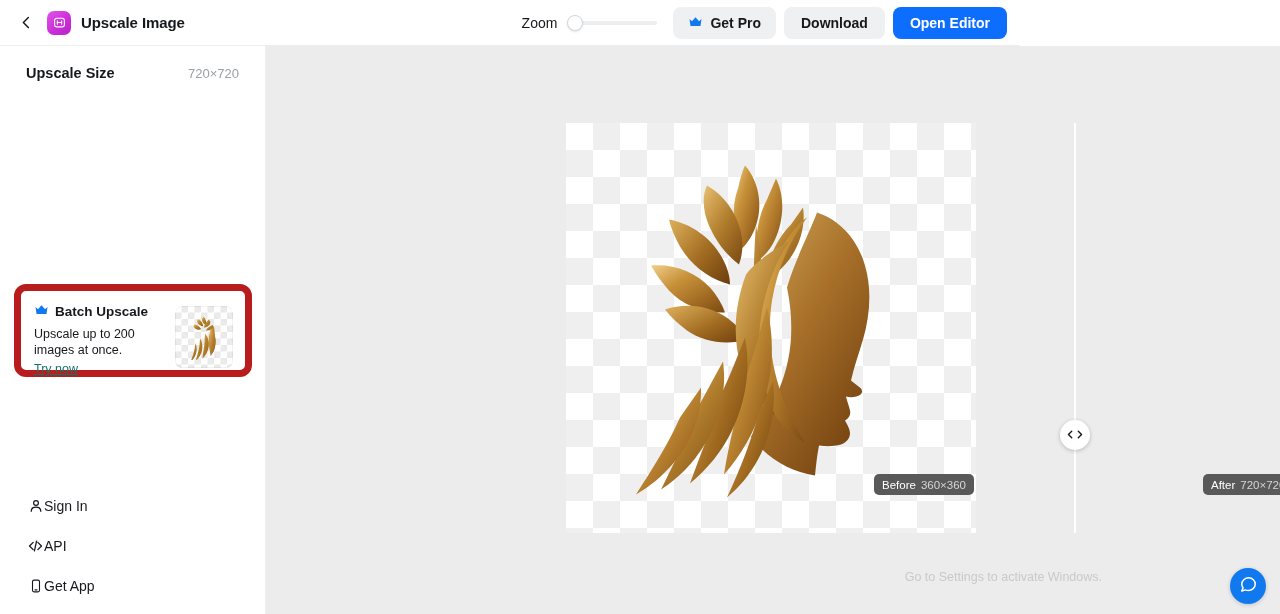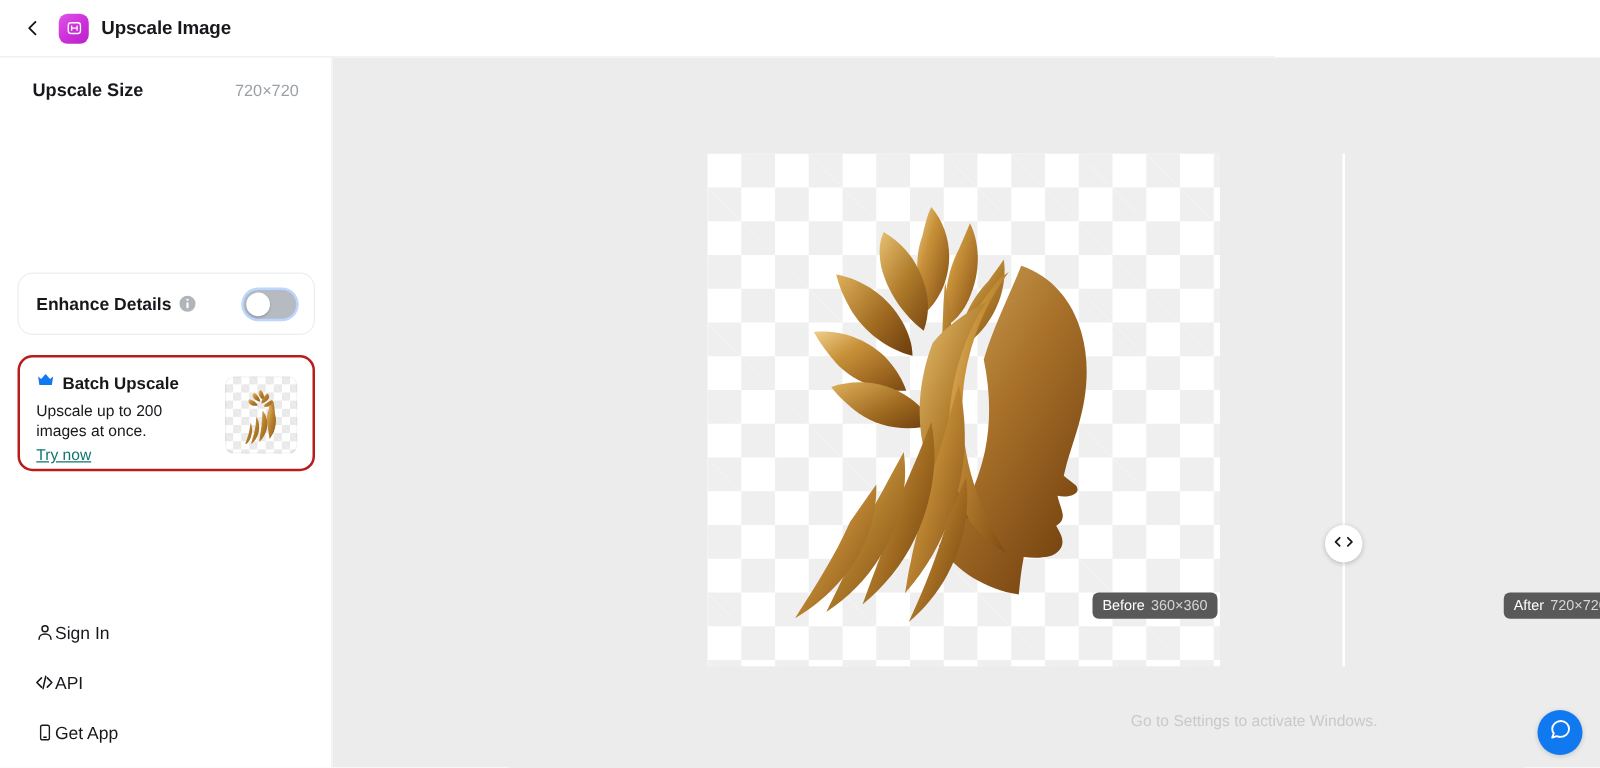--- a/index.html
+++ b/index.html
@@ -144,21 +144,21 @@
     position: absolute; top: 2px; left: 2px;
     width: 19px; height: 19px; border-radius: 50%;
     background: #ffffff;
     box-shadow: 0 1px 2px rgba(0,0,0,.22);
   }
 
   
   .batch-card {
     position: absolute; top: 238px; left: 14px;
     width: 238px; height: 93px;
-    border: 2px solid #b91c1c; border-radius: 12px;
+    border: 7px solid #b91c1c; border-radius: 12px;
     background: #ffffff;
     padding: 11px 13px;
     cursor: pointer;
   }
   .batch-title-row { display: flex; align-items: center; gap: 6px; }
   .batch-title { font-size: 13.5px; font-weight: 700; color: #16181c; }
   .batch-desc {
     margin-top: 6px; font-size: 12.5px; line-height: 16px;
     color: #16181c; width: 140px;
   }
@@ -279,43 +279,57 @@
       <svg width="13" height="13" viewBox="0 0 24 24" fill="none" stroke="#ffffff" stroke-width="2" stroke-linecap="round" stroke-linejoin="round">
         <rect x="3" y="4" width="18" height="16" rx="4"></rect>
         <path d="M8 9v6"></path>
         <path d="M16 9v6"></path>
         <path d="M8 12h8"></path>
       </svg>
     </div>
 
     <div class="app-title">Upscale Image</div>
 
+    <div class="topbar-right">
+
+      <div class="zoom-label">Zoom</div>
+
+      <div class="zoom-slider">
+        <div class="zoom-track"></div>
+        <div class="zoom-knob"></div>
+      </div>
+
+      <button class="btn btn-getpro">
+        <span class="crown">
+          <svg width="15" height="12" viewBox="0 0 24 20" fill="#1179f0">
+            <path d="M2 5.2l4.1 3.4L12 2l5.9 6.6L22 5.2l-1.7 11.4H3.7L2 5.2z"></path>
+          </svg>
+        </span>
+        <span>Get Pro</span>
+      </button>
+
+      <button class="btn btn-download">
+        <span>Download</span>
+      </button>
+
+      <button class="btn btn-openeditor">
+        <span>Open Editor</span>
+      </button>
+
+    </div>
   </div>
 
   <div class="sidebar">
 
     <div class="sec-head">
       <div class="sec-head-title">Upscale Size</div>
       <div class="sec-head-value">720×720</div>
     </div>
 
 
-    <div class="enhance-row">
-      <div class="enhance-label">Enhance Details</div>
-      <span class="info-icon">
-        <svg width="14" height="14" viewBox="0 0 24 24">
-          <circle cx="12" cy="12" r="11" fill="#b0b5bb"></circle>
-          <circle cx="12" cy="6.6" r="1.6" fill="#ffffff"></circle>
-          <rect x="10.5" y="10" width="3" height="8.4" rx="1.5" fill="#ffffff"></rect>
-        </svg>
-      </span>
-      <div class="switch">
-        <div class="switch-knob"></div>
-      </div>
-    </div>
 
     <div class="batch-card">
       <div class="batch-title-row">
         <span>
           <svg width="15" height="12" viewBox="0 0 24 20" fill="#1179f0">
             <path d="M2 5.2l4.1 3.4L12 2l5.9 6.6L22 5.2l-1.7 11.4H3.7L2 5.2z"></path>
           </svg>
         </span>
         <span class="batch-title">Batch Upscale</span>
       </div>

